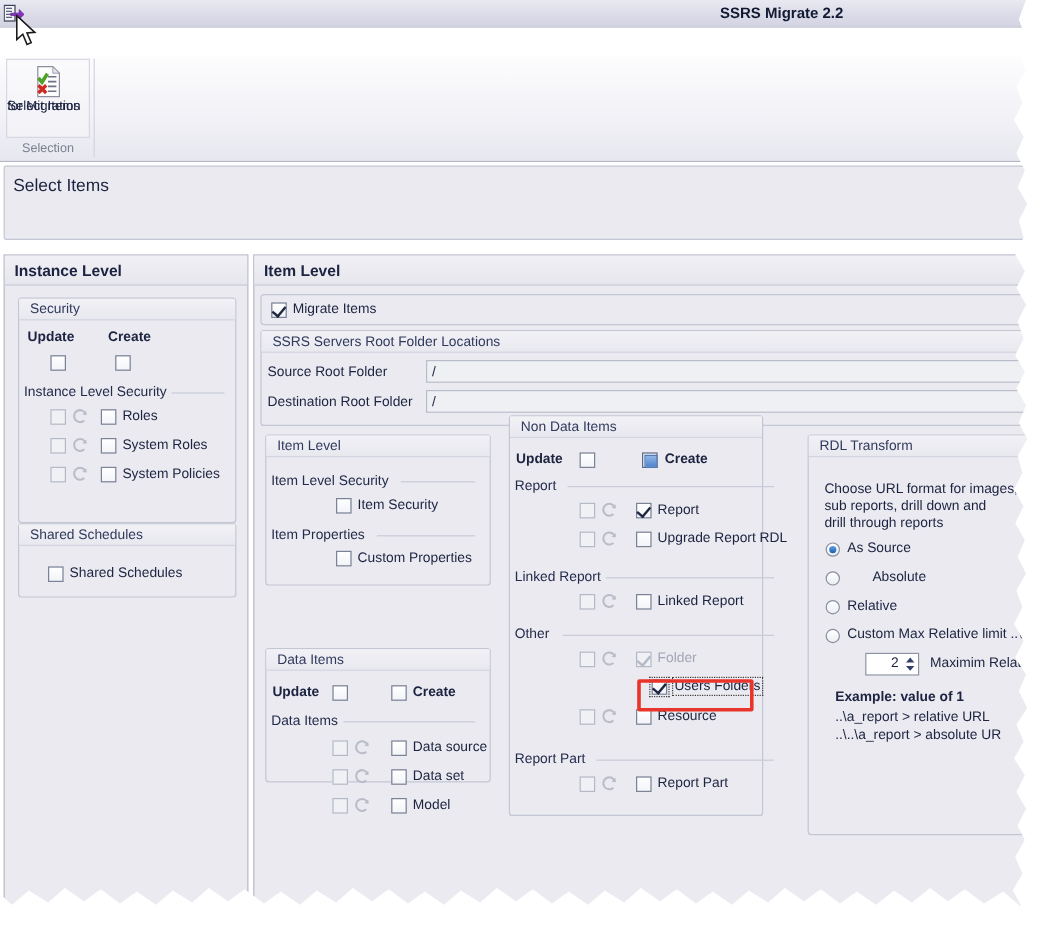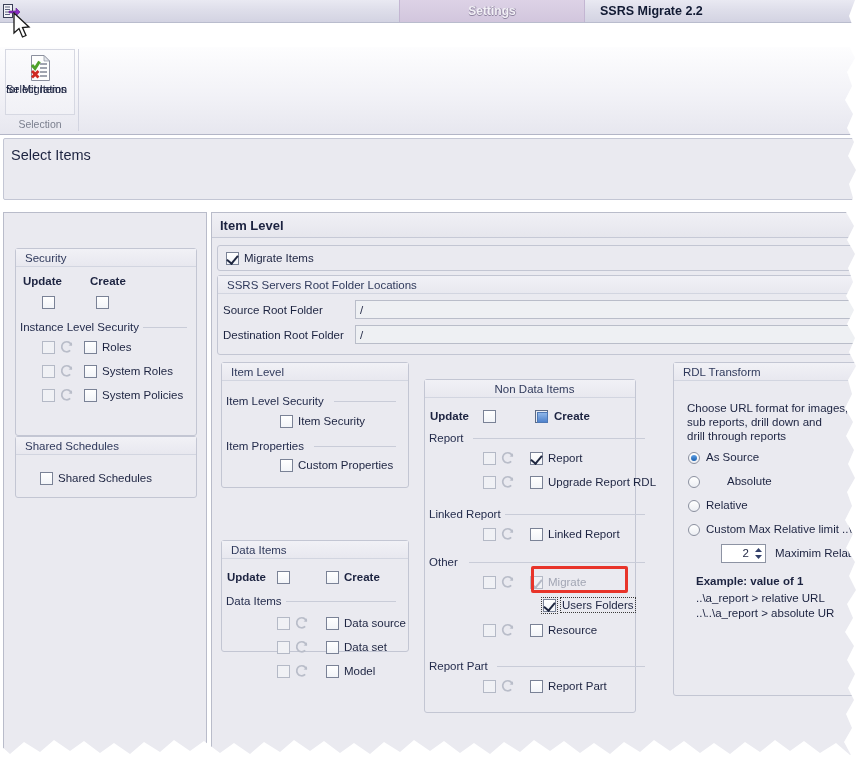--- a/index.html
+++ b/index.html
@@ -209,21 +209,20 @@
         <rect x="0.5" y="1.5" width="9" height="13" fill="#f2f2f7" stroke="#3a3f57"></rect>
         <g stroke="#5e6480" stroke-width="1">
           <line x1="2" y1="4" x2="7" y2="4"></line>
           <line x1="2" y1="6.5" x2="7" y2="6.5"></line>
           <line x1="2" y1="9" x2="7" y2="9"></line>
           <line x1="2" y1="11.5" x2="7" y2="11.5"></line>
         </g>
         <path d="M6 8 L13 8 L13 5 L17 9 L13 13 L13 10 L6 10 Z" fill="#8a2fc4" stroke="#5c1b87" stroke-width="0.6"></path>
       </svg>
     </div>
-    <div class="settings-group">Settings</div>
     <div class="app-title">SSRS Migrate 2.2</div>
   </div>
 
 
   <div class="ribbon">
     <div class="ribbon-group">
       <div class="ribbon-btn">
         <div class="glyph">
           <svg width="26" height="28" viewBox="0 0 26 28">
             <path d="M4.5 1.5 H17 L22.5 7 V26.5 H4.5 Z" fill="#fdfdfd" stroke="#8b8f9e"></path>
@@ -247,20 +246,21 @@
       <div class="ribbon-group-name">Selection</div>
     </div>
     <div class="ribbon-sep"></div>
   </div>
 
   <div class="pageheader">
     <div class="txt">Select Items</div>
   </div>
 
   <div class="panel" style="left:3px; top:212px; width:204px; height:545px;">
+    <div class="panel-title">Instance Level</div>
 
     <div class="gbox" style="left:11px; top:35px; width:182px; height:188px;">
       <div class="gbox-head">Security</div>
 
       <div class="lbl bold" style="left:7px; top:26px;">Update</div>
       <div class="lbl bold" style="left:74px; top:26px;">Create</div>
 
       <div class="cb" style="left:26px; top:47px;"></div>
       <div class="cb" style="left:80px; top:47px;"></div>
 
@@ -369,21 +369,21 @@
       <div class="refresh" style="left:73px; top:123px;">
         <svg width="14" height="14" viewBox="0 0 14 14">
             <path d="M11.5 5.2 A5 5 0 1 0 10.2 10.4" fill="none" stroke="#b9bdc9" stroke-width="1.7"></path>
             <path d="M11.9 2.2 L12.1 5.8 L8.6 5.4 Z" fill="#b9bdc9"></path>
           </svg>
       </div>
       <div class="cb" style="left:104px; top:124px;"></div>
       <div class="lbl" style="left:122px; top:124px;">Model</div>
     </div>
 
-    <div class="gbox" style="left:212px; top:166px; width:212px; height:334px;text-align:center;">
+    <div class="gbox" style="left:212px; top:133px; width:212px; height:334px;">
       <div class="gbox-head">Non Data Items</div>
 
       <div class="lbl bold" style="left:5px; top:30px;">Update</div>
       <div class="cb" style="left:58px; top:30px;"></div>
       <div class="cb indet" style="left:110px; top:30px;"></div>
       <div class="lbl bold" style="left:129px; top:30px;">Create</div>
 
       <div class="sect" style="left:4px; top:52px;">Report</div>
       <div class="sect-rule" style="left:48px; top:58px; width:172px;"></div>
 
@@ -424,21 +424,21 @@
       <div class="sect-rule" style="left:44px; top:182px; width:176px;"></div>
 
       <div class="cb dis" style="left:58px; top:196px;"></div>
       <div class="refresh" style="left:76px; top:195px;">
         <svg width="14" height="14" viewBox="0 0 14 14">
             <path d="M11.5 5.2 A5 5 0 1 0 10.2 10.4" fill="none" stroke="#b9bdc9" stroke-width="1.7"></path>
             <path d="M11.9 2.2 L12.1 5.8 L8.6 5.4 Z" fill="#b9bdc9"></path>
           </svg>
       </div>
       <div class="cb check dis" style="left:105px; top:196px;"></div>
-      <div class="lbl dim" style="left:123px; top:196px;">Migrate</div>
+      <div class="lbl dim" style="left:123px; top:196px;">Folder</div>
 
       <div class="cb check focus" style="left:118px; top:219px;"></div>
       <div class="lbl" style="left:137px; top:219px; outline:1px dotted #3a3a3a; outline-offset:1px;">Users Folders</div>
 
       <div class="cb dis" style="left:58px; top:244px;"></div>
       <div class="refresh" style="left:76px; top:243px;">
         <svg width="14" height="14" viewBox="0 0 14 14">
             <path d="M11.5 5.2 A5 5 0 1 0 10.2 10.4" fill="none" stroke="#b9bdc9" stroke-width="1.7"></path>
             <path d="M11.9 2.2 L12.1 5.8 L8.6 5.4 Z" fill="#b9bdc9"></path>
           </svg>

